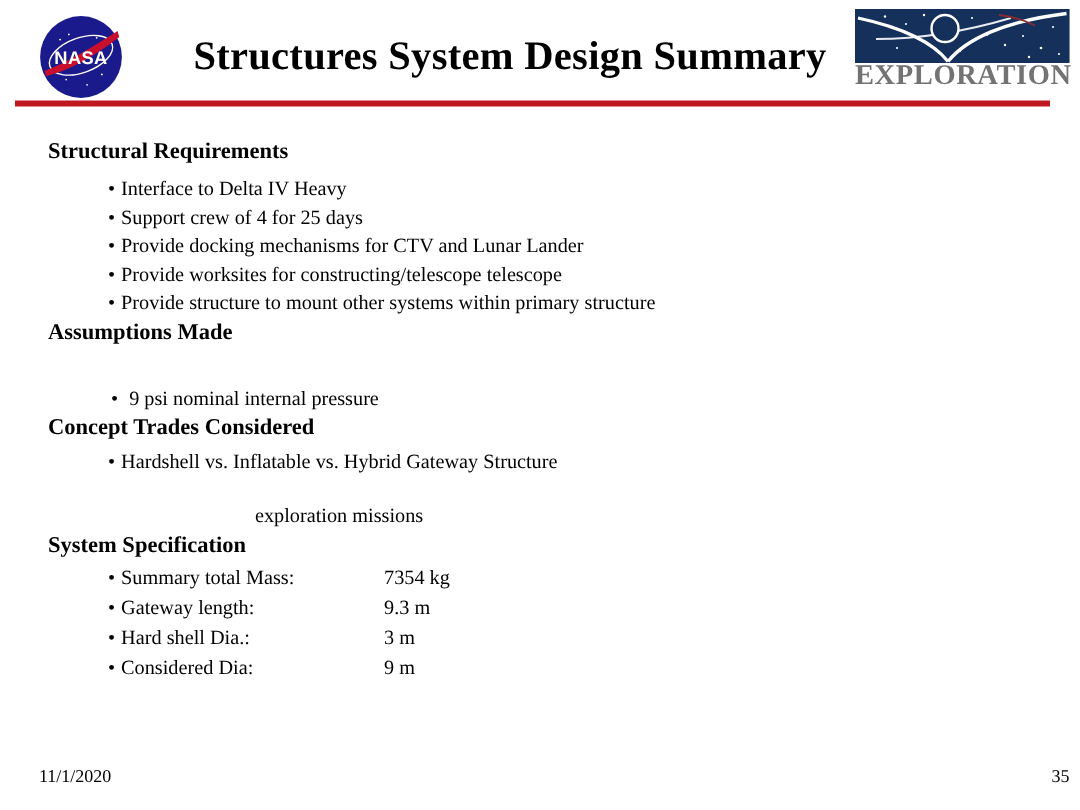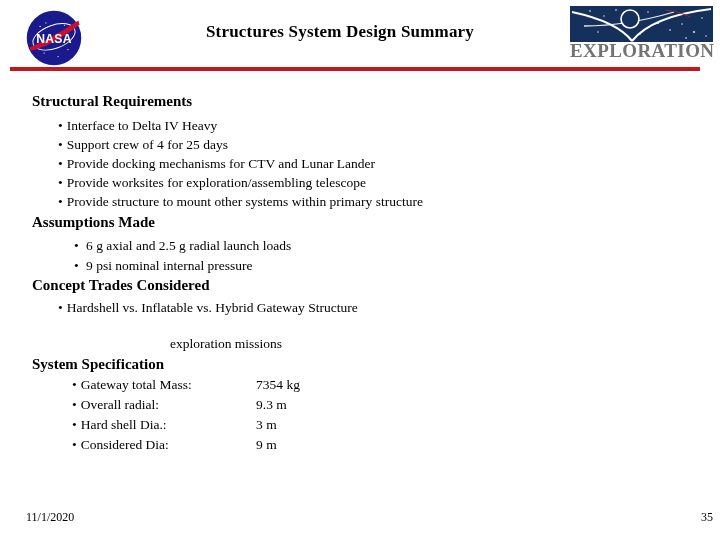--- a/index.html
+++ b/index.html
@@ -24,21 +24,21 @@
     top: 9px;
     width: 64px;
     height: 58px;
   }
   #title {
     position: absolute;
     left: 120px;
     top: 22px;
     width: 440px;
     text-align: center;
-    font-size: 17px;
+    font-size: 27px;
     font-weight: bold;
     font-family: "Liberation Serif", "DejaVu Serif", serif;
     letter-spacing: 0.2px;
     white-space: nowrap;
   }
   #exploration-logo {
     position: absolute;
     left: 570px;
     top: 6px;
     width: 143px;
@@ -83,21 +83,21 @@
     font-weight: bold;
     font-family: "Liberation Serif", "DejaVu Serif", serif;
     white-space: nowrap;
   }
   .bullet-line {
     position: absolute;
     font-size: 13.5px;
     font-family: "Liberation Serif", "DejaVu Serif", serif;
     white-space: nowrap;
   }
-  .lvl1 { left: 58px; }
+  .lvl1 { left: 72px; }
   .lvl1b { left: 74px; }
   .lvl2 { left: 115px; }
   .wrapline { left: 126px; margin-left: 44px; }
   .bullet-dot { margin-right: 4px; }
 
   .spec-row {
     position: absolute;
     left: 72px;
     font-size: 13.5px;
     white-space: nowrap;
@@ -184,37 +184,36 @@
     </div>
     <div id="explore-word">EXPLORATION</div>
   </div>
 
   <div id="red-rule"></div>
 
   <div class="heading" style="top:93px">Structural Requirements</div>
   <div class="bullet-line lvl1" style="top:118px"><span class="bullet-dot">•</span><span>Interface to Delta IV Heavy</span></div>
   <div class="bullet-line lvl1" style="top:137px"><span class="bullet-dot">•</span><span>Support crew of 4 for 25 days</span></div>
   <div class="bullet-line lvl1" style="top:156px"><span class="bullet-dot">•</span><span>Provide docking mechanisms for CTV and Lunar Lander</span></div>
-  <div class="bullet-line lvl1" style="top:175px"><span class="bullet-dot">•</span><span>Provide worksites for exploration/assembling telescope</span></div>
+  <div class="bullet-line lvl1" style="top:175px"><span class="bullet-dot">•</span><span>Provide worksites for constructing/telescope telescope</span></div>
   <div class="bullet-line lvl1" style="top:194px"><span class="bullet-dot">•</span><span>Provide structure to mount other systems within primary structure</span></div>
 
   <div class="heading" style="top:214px">Assumptions Made</div>
-  <div class="bullet-line lvl1b" style="top:238px"><span class="bullet-dot">•</span>&nbsp;<span>6 g axial and 2.5 g radial launch loads</span></div>
   <div class="bullet-line lvl1b" style="top:258px"><span class="bullet-dot">•</span>&nbsp;<span>9 psi nominal internal pressure</span></div>
 
   <div class="heading" style="top:277px">Concept Trades Considered</div>
   <div class="bullet-line lvl1" style="top:300px"><span class="bullet-dot">•</span><span>Hardshell vs. Inflatable vs. Hybrid Gateway Structure</span></div>
   <div class="bullet-line wrapline" style="top:336px">exploration missions</div>
 
   <div class="heading" style="top:356px">System Specification</div>
   <div class="spec-row" style="top:377px">
-    <span class="spec-label"><span class="bullet-dot">•</span><span>Gateway total Mass:</span></span><span class="spec-value">7354 kg</span>
+    <span class="spec-label"><span class="bullet-dot">•</span><span>Summary total Mass:</span></span><span class="spec-value">7354 kg</span>
   </div>
   <div class="spec-row" style="top:397px">
-    <span class="spec-label"><span class="bullet-dot">•</span><span>Overall radial:</span></span><span class="spec-value">9.3 m</span>
+    <span class="spec-label"><span class="bullet-dot">•</span><span>Gateway length:</span></span><span class="spec-value">9.3 m</span>
   </div>
   <div class="spec-row" style="top:417px">
     <span class="spec-label"><span class="bullet-dot">•</span><span>Hard shell Dia.:</span></span><span class="spec-value">3 m</span>
   </div>
   <div class="spec-row" style="top:437px">
     <span class="spec-label"><span class="bullet-dot">•</span><span>Considered Dia:</span></span><span class="spec-value">9 m</span>
   </div>
 
   <div id="footer-date">11/1/2020</div>
   <div id="footer-page">35</div>

